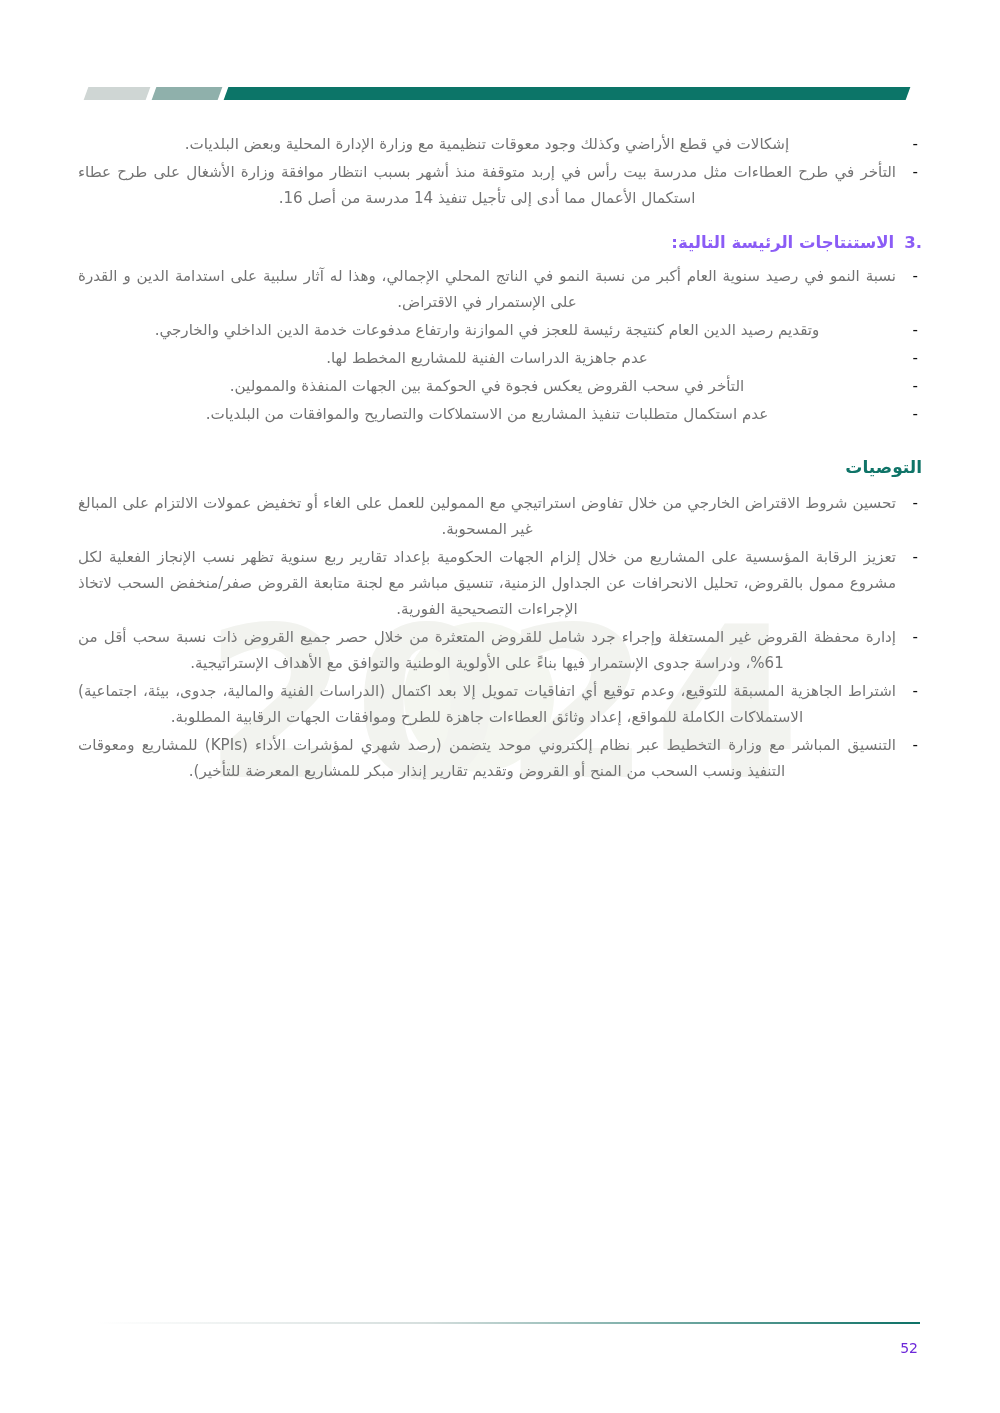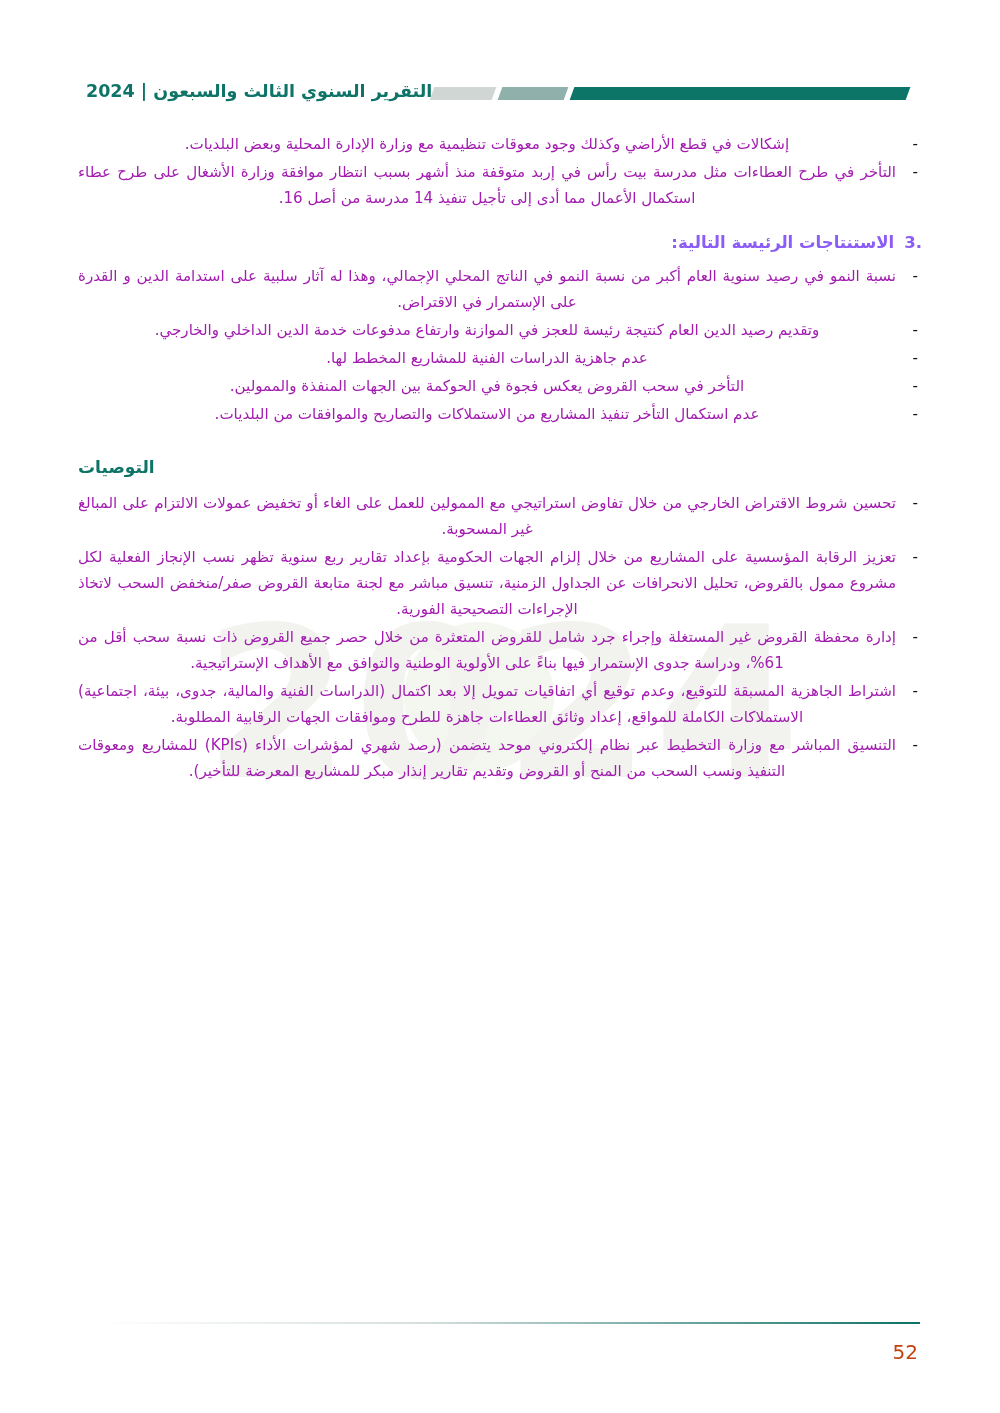--- a/index.html
+++ b/index.html
@@ -112,21 +112,21 @@
     padding: 0;
   }
   ul.bullets > li {
     position: relative;
     padding-right: 26px;
     margin: 0 0 2px 0;
     font-size: 15.1px;
     line-height: 1.72;
     text-align: justify;
     text-align-last: center;
-    color: #a21caf;
+    color: #737373;
   }
   ul.bullets > li::before {
     content: "-";
     position: absolute;
     right: 4px;
     top: 0;
     color: #121212;
     font-size: 15.1px;
     line-height: 1.72;
   }
@@ -142,58 +142,57 @@
   .section-heading .num {
     display: inline-block;
     margin-left: 10px;
     direction: ltr;
   }
 
   .plain-heading {
     font-size: 17px;
     font-weight: 700;
     color: #0f7468;
-    margin: 26px 12px 10px 0;
-    text-align: left;
+    margin: 26px 0 10px 0;
+    text-align: right;
     line-height: 1.6;
   }
 
   
   .footer-rule {
     position: absolute;
     left: 96px;
     right: 80px;
     top: 1322px;
     height: 2px;
     background: linear-gradient(to right, rgba(240,242,242,0) 0%, rgba(180,196,194,.55) 40%, #0d7166 100%);
     z-index: 2;
   }
   .page-number {
     position: absolute;
     right: 82px;
     top: 1340px;
-    font-size: 20px;
-    color: #c2410c;
+    font-size: 14px;
+    color: #6d28d9;
     font-weight: 400;
     direction: ltr;
     z-index: 2;
   }
 </style>
 </head>
 <body>
 
 <div class="page">
 
   <div class="watermark">
     <div class="watermark-dot"></div>
     <div class="watermark-text">2024</div>
   </div>
 
   <div class="header">
-    <div class="header-title">التقرير السنوي الثالث والسبعون | 2024</div>
     <div class="header-bars">
       <div class="bar bar-a"></div>
       <div class="bar bar-b"></div>
       <div class="bar bar-c"></div>
     </div>
   </div>
 
   <div class="content">
 
     <ul class="bullets">
@@ -203,21 +202,21 @@
 
     <div class="section-heading">
       <span class="num">3.</span><span>الاستنتاجات الرئيسة التالية:</span>
     </div>
 
     <ul class="bullets">
       <li>نسبة النمو في رصيد سنوية العام أكبر من نسبة النمو في الناتج المحلي الإجمالي، وهذا له آثار سلبية على استدامة الدين و القدرة على الإستمرار في الاقتراض.</li>
       <li>وتقديم رصيد الدين العام كنتيجة رئيسة للعجز في الموازنة وارتفاع مدفوعات خدمة الدين الداخلي والخارجي.</li>
       <li>عدم جاهزية الدراسات الفنية للمشاريع المخطط لها.</li>
       <li>التأخر في سحب القروض يعكس فجوة في الحوكمة بين الجهات المنفذة والممولين.</li>
-      <li>عدم استكمال التأخر تنفيذ المشاريع من الاستملاكات والتصاريح والموافقات من البلديات.</li>
+      <li>عدم استكمال متطلبات تنفيذ المشاريع من الاستملاكات والتصاريح والموافقات من البلديات.</li>
     </ul>
 
     <div class="plain-heading">التوصيات</div>
 
     <ul class="bullets">
       <li>تحسين شروط الاقتراض الخارجي من خلال تفاوض استراتيجي مع الممولين للعمل على الغاء أو تخفيض عمولات الالتزام على المبالغ غير المسحوبة.</li>
       <li>تعزيز الرقابة المؤسسية على المشاريع من خلال إلزام الجهات الحكومية بإعداد تقارير ربع سنوية تظهر نسب الإنجاز الفعلية لكل مشروع ممول بالقروض، تحليل الانحرافات عن الجداول الزمنية، تنسيق مباشر مع لجنة متابعة القروض صفر/منخفض السحب لاتخاذ الإجراءات التصحيحية الفورية.</li>
       <li>إدارة محفظة القروض غير المستغلة وإجراء جرد شامل للقروض المتعثرة من خلال حصر جميع القروض ذات نسبة سحب أقل من 61%، ودراسة جدوى الإستمرار فيها بناءً على الأولوية الوطنية والتوافق مع الأهداف الإستراتيجية.</li>
       <li>اشتراط الجاهزية المسبقة للتوقيع، وعدم توقيع أي اتفاقيات تمويل إلا بعد اكتمال (الدراسات الفنية والمالية، جدوى، بيئة، اجتماعية) الاستملاكات الكاملة للمواقع، إعداد وثائق العطاءات جاهزة للطرح وموافقات الجهات الرقابية المطلوبة.</li>
       <li>التنسيق المباشر مع وزارة التخطيط عبر نظام إلكتروني موحد يتضمن (رصد شهري لمؤشرات الأداء (KPIs) للمشاريع ومعوقات التنفيذ ونسب السحب من المنح أو القروض وتقديم تقارير إنذار مبكر للمشاريع المعرضة للتأخير).</li>

